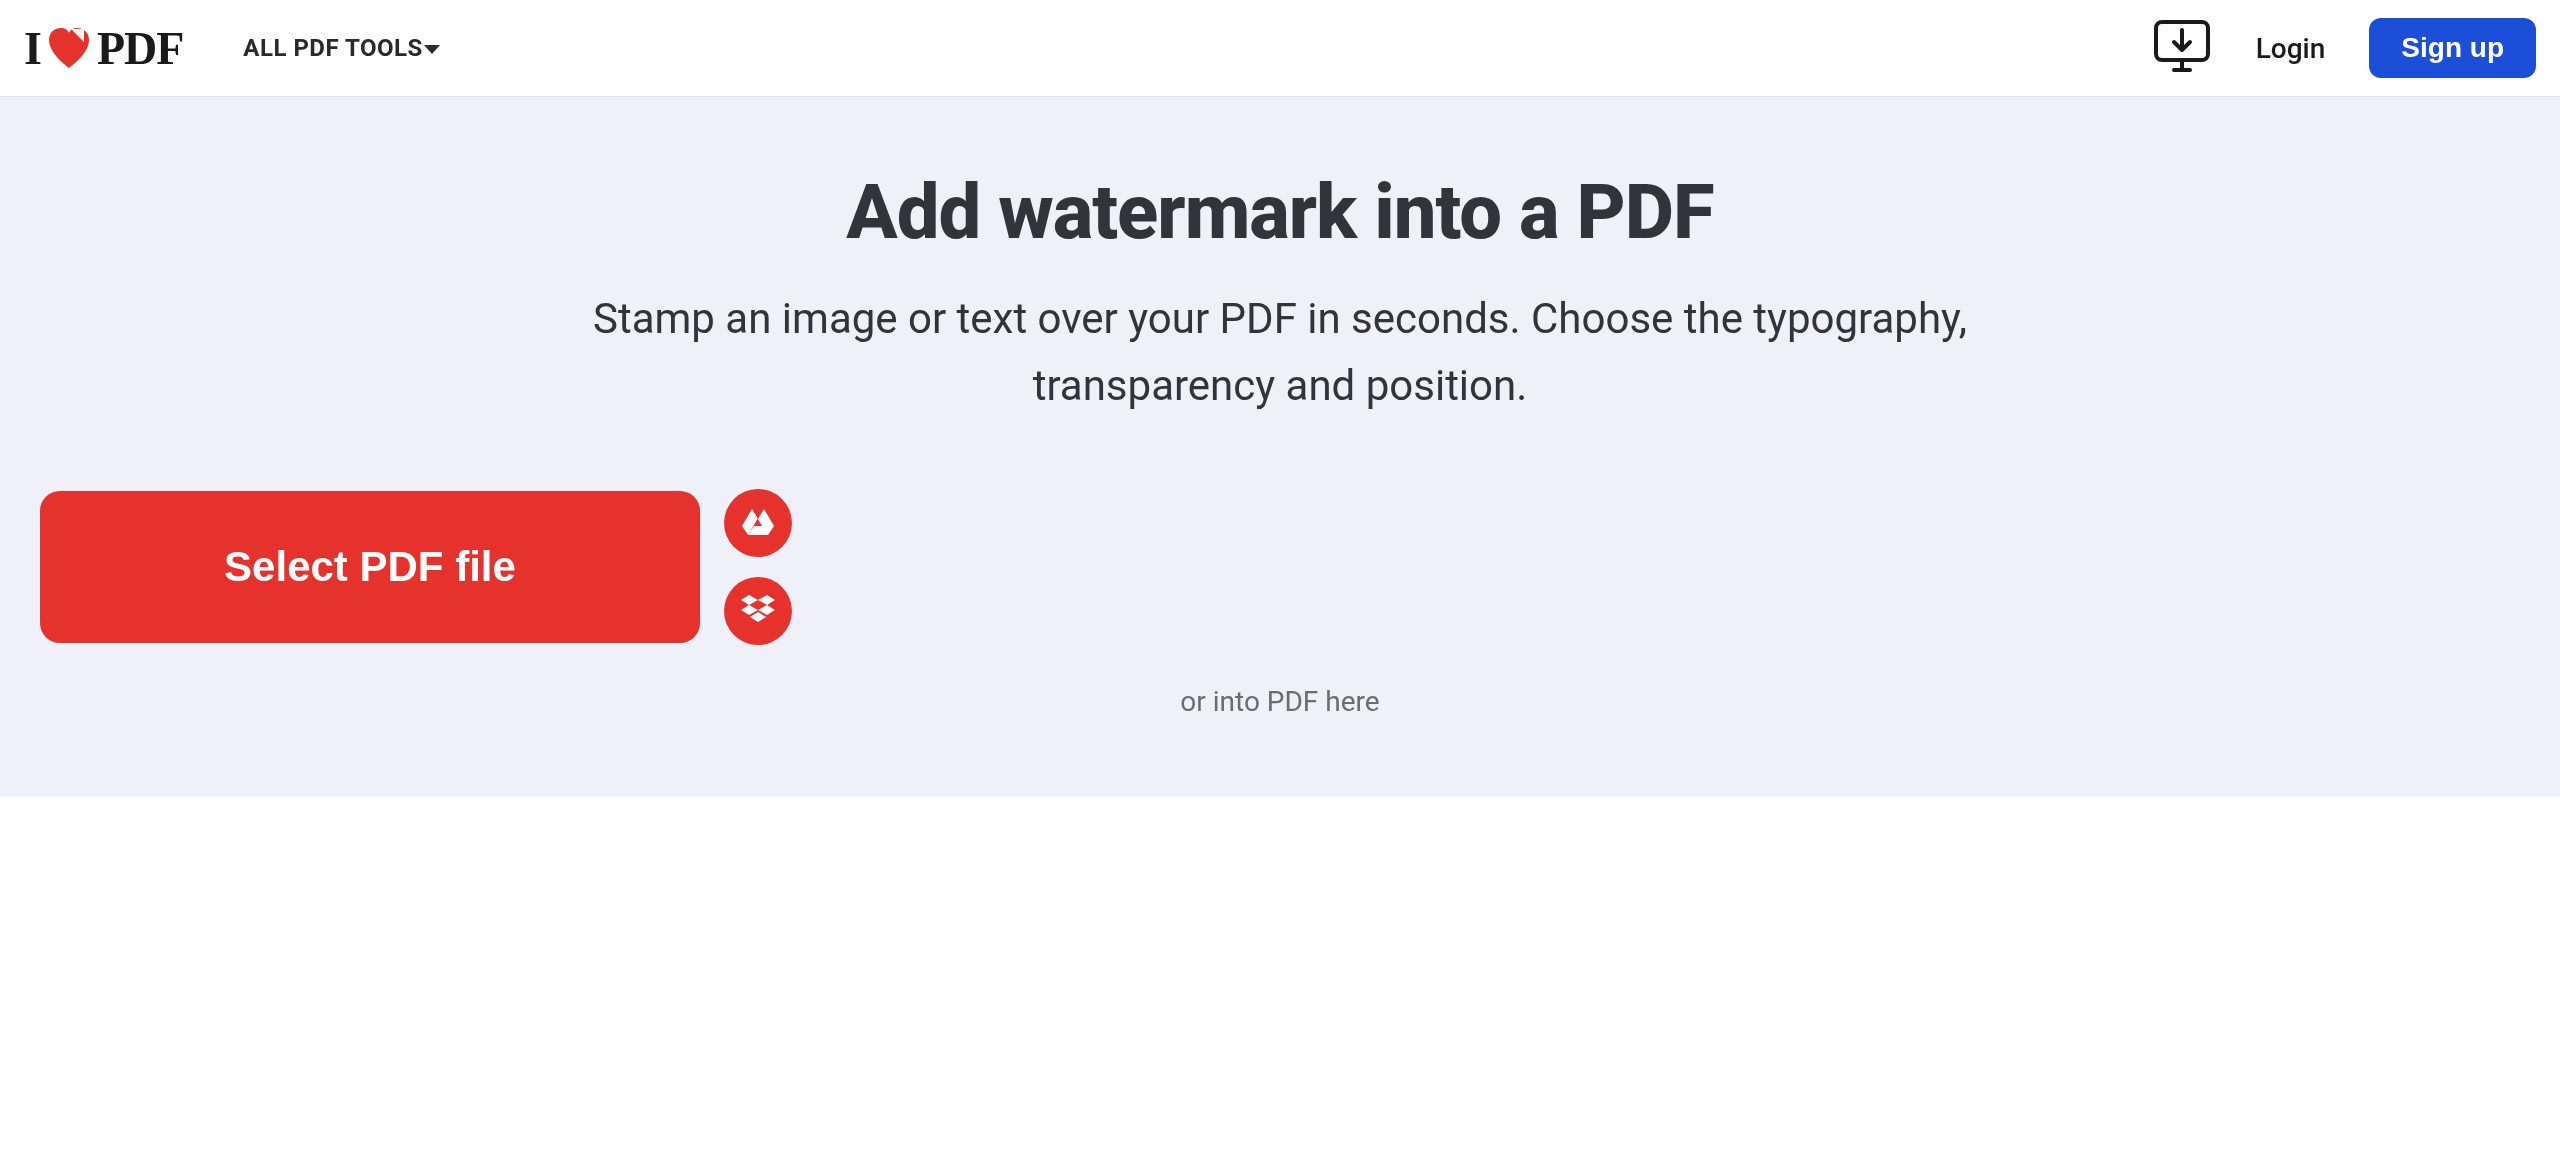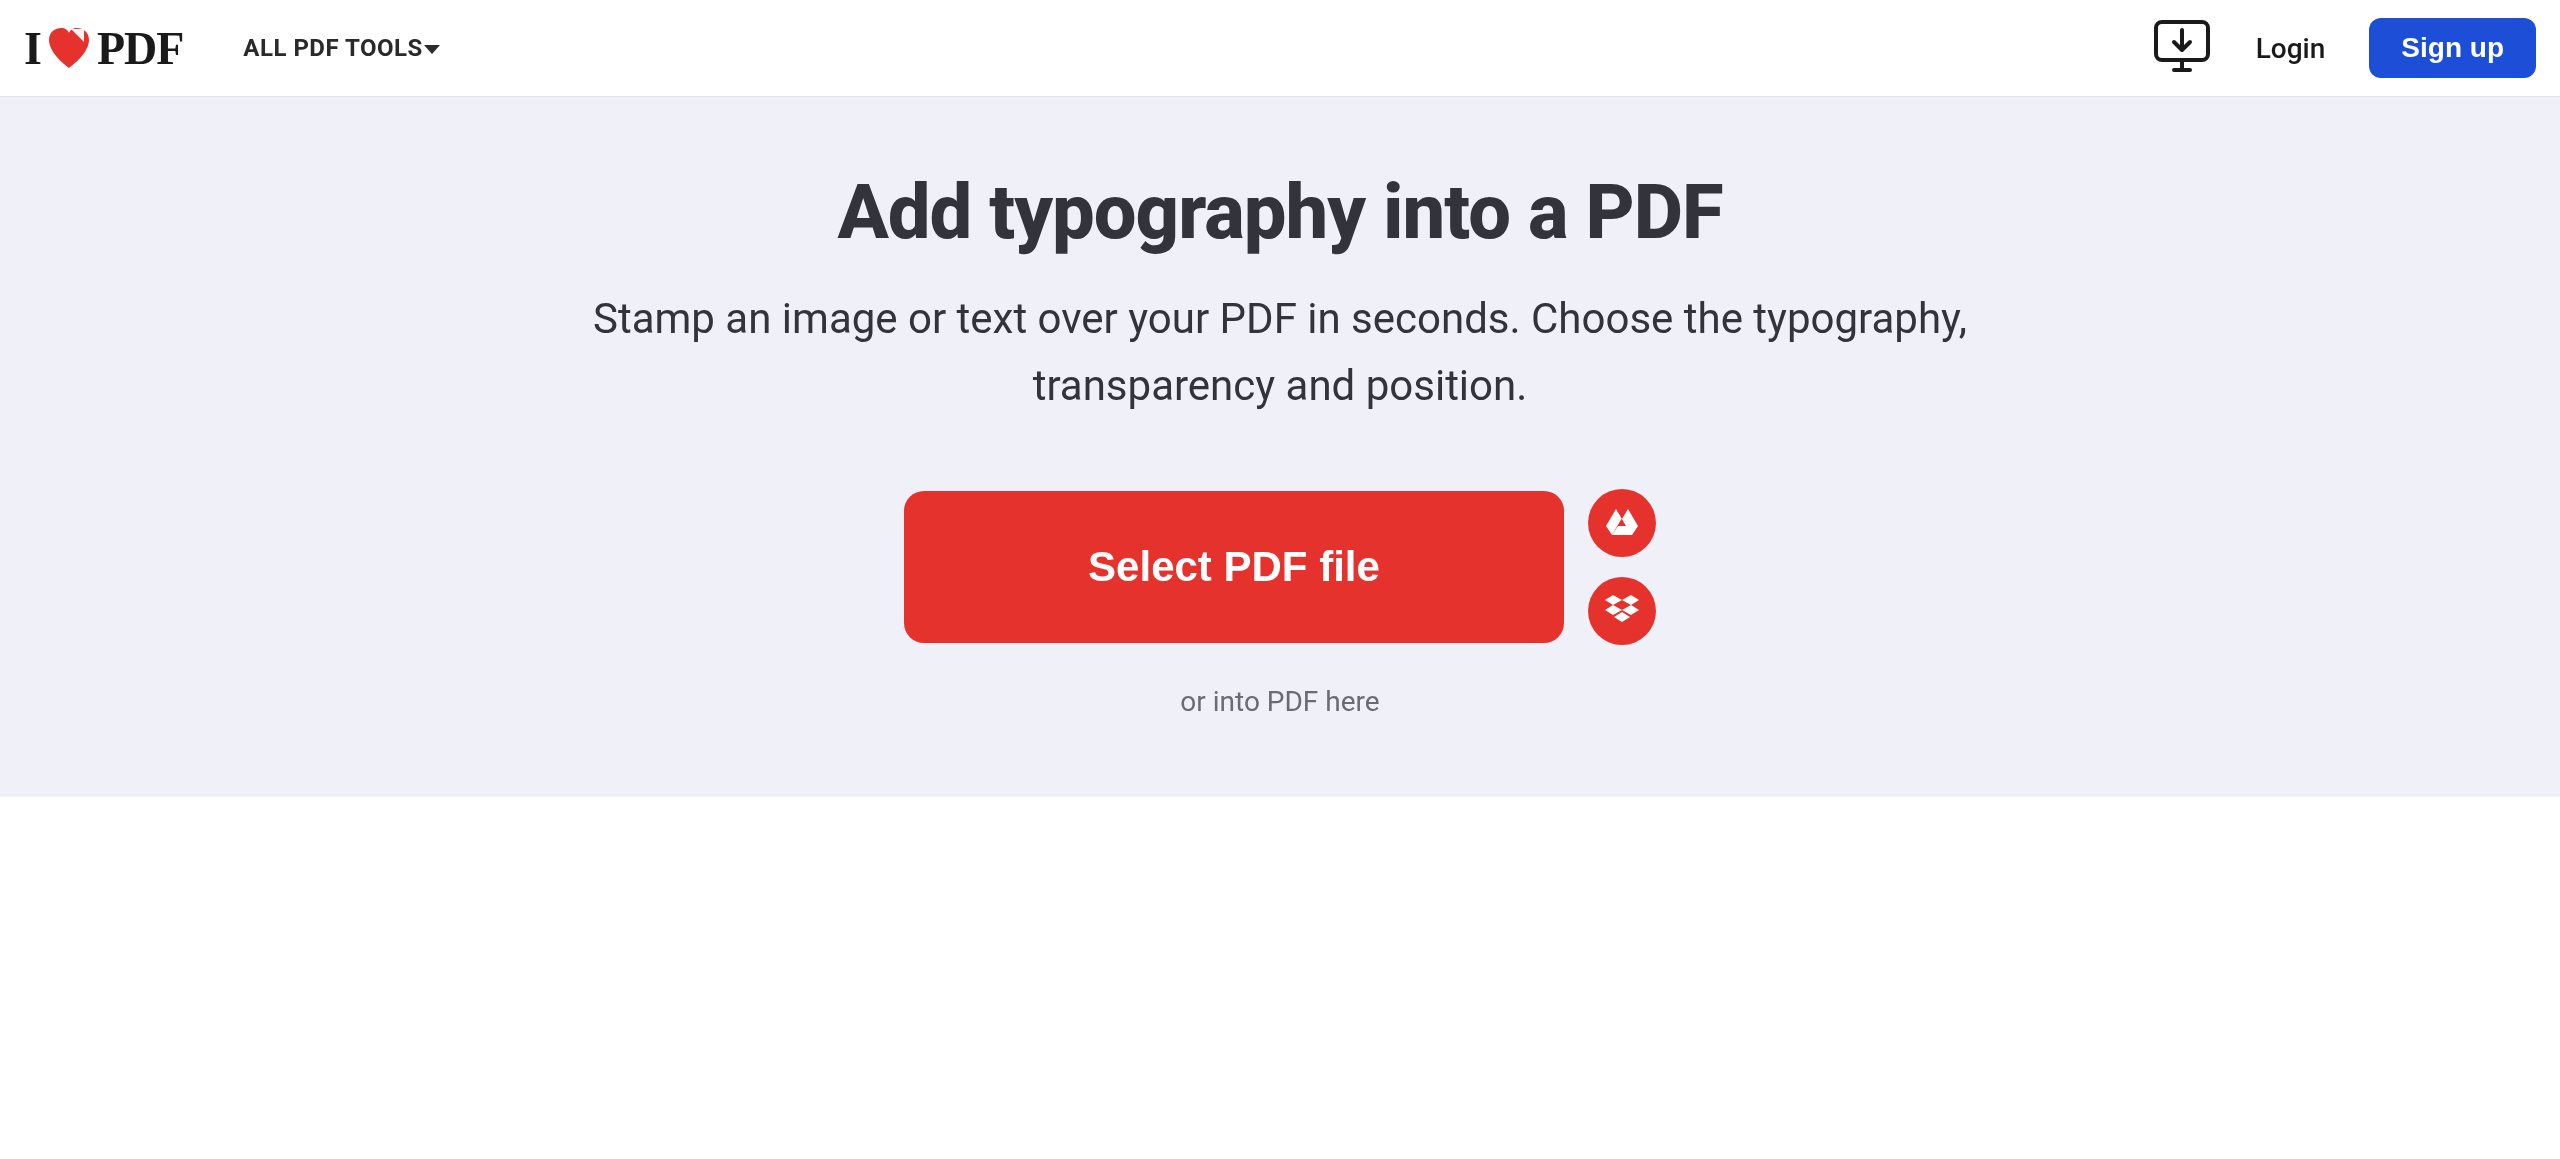--- a/index.html
+++ b/index.html
@@ -94,21 +94,20 @@
       font-size: 42px;
       font-weight: 400;
       color: #33333b;
       line-height: 1.6;
       max-width: 1450px;
       margin: 0 auto 70px;
     }
     .upload-area {
       display: flex;
       align-items: center;
-      justify-content: center;
       gap: 24px;
     }
     .select-btn {
       background: #e5322d;
       color: #fff;
       font-size: 42px;
       font-weight: 600;
       padding: 52px 120px;
       border-radius: 20px;
       cursor: pointer;
@@ -172,21 +171,21 @@
           <path d="M22 24 L30 32 L38 24" fill="none" stroke="#1a1a1a" stroke-width="4" stroke-linecap="round" stroke-linejoin="round"></path>
         </svg>
       </span>
     </div>
     <div class="login-link">Login</div>
     <button class="signup-btn">Sign up</button>
   </div>
 </div>
 
 <div class="main">
-  <h1 class="page-title">Add typography into a PDF</h1>
+  <h1 class="page-title">Add watermark into a PDF</h1>
   <p class="page-subtitle">Stamp an image or text over your PDF in seconds. Choose the typography, transparency and position.</p>
   <div class="upload-area">
     <button class="select-btn">Select PDF file</button>
     <div class="cloud-buttons">
       <div class="cloud-btn">
         <span>
           <svg width="32" height="28" viewBox="0 0 32 28">
             <path d="M10 2 L22 2 L32 19 L20 19 Z" fill="#fff"></path>
             <path d="M10 2 L0 19 L6 28 L16 11 Z" fill="#fff"></path>
             <path d="M6 28 L26 28 L32 19 L12 19 Z" fill="#fff"></path>

